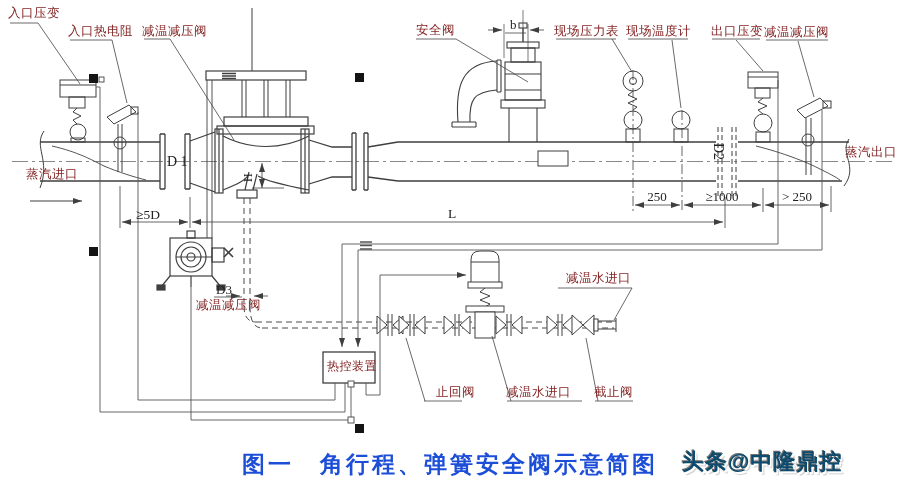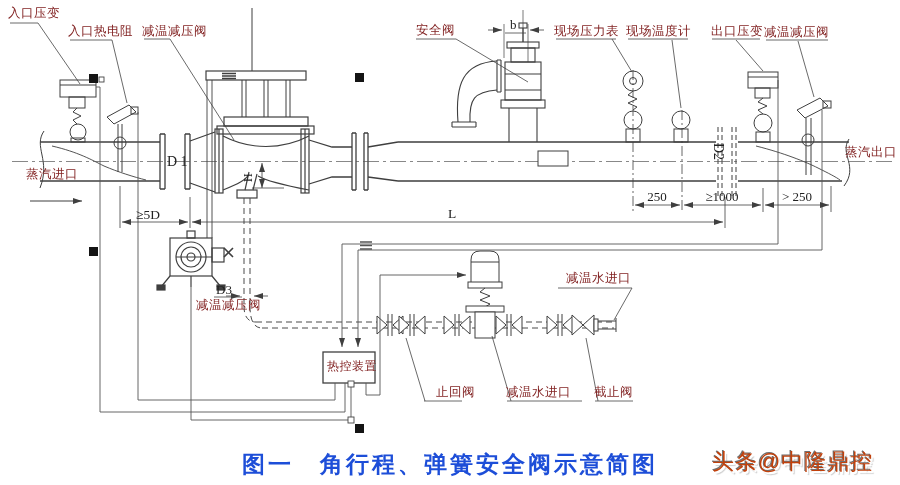--- a/index.html
+++ b/index.html
@@ -2,22 +2,22 @@
 <html><head>
 <meta charset="utf-8">
 <style>
   html,body{margin:0;padding:0;background:#fff;}
   #stage{position:relative;width:900px;height:485px;background:#fff;overflow:hidden;
          font-family:"Liberation Sans",sans-serif;}
   .lbl{position:absolute;font-size:12.5px;line-height:1.05;color:#7f1d1d;white-space:nowrap;
        letter-spacing:0.5px;}
   .caption{position:absolute;left:120px;top:449px;width:660px;text-align:center;
            font-size:23px;font-weight:bold;letter-spacing:3px;color:#1d4ed8;}
-  .watermark{position:absolute;left:712px;top:447px;font-size:22px;font-weight:normal;
-             color:#c2410c;letter-spacing:1px;
+  .watermark{position:absolute;left:682px;top:447px;font-size:22px;font-weight:bold;
+             color:#0c4a6e;letter-spacing:1px;
              text-shadow:-1px -1px 0 #707070,1.5px 1.5px 0 #ffffff,2.5px 2.5px 1px #cccccc;}
   svg{position:absolute;left:0;top:0;}
   svg text{font-family:"Liberation Serif",serif;fill:#222;}
 </style>
 </head>
 <body>
 
 <div id="stage">
 
 <svg width="900" height="485" viewBox="0 0 900 485">

